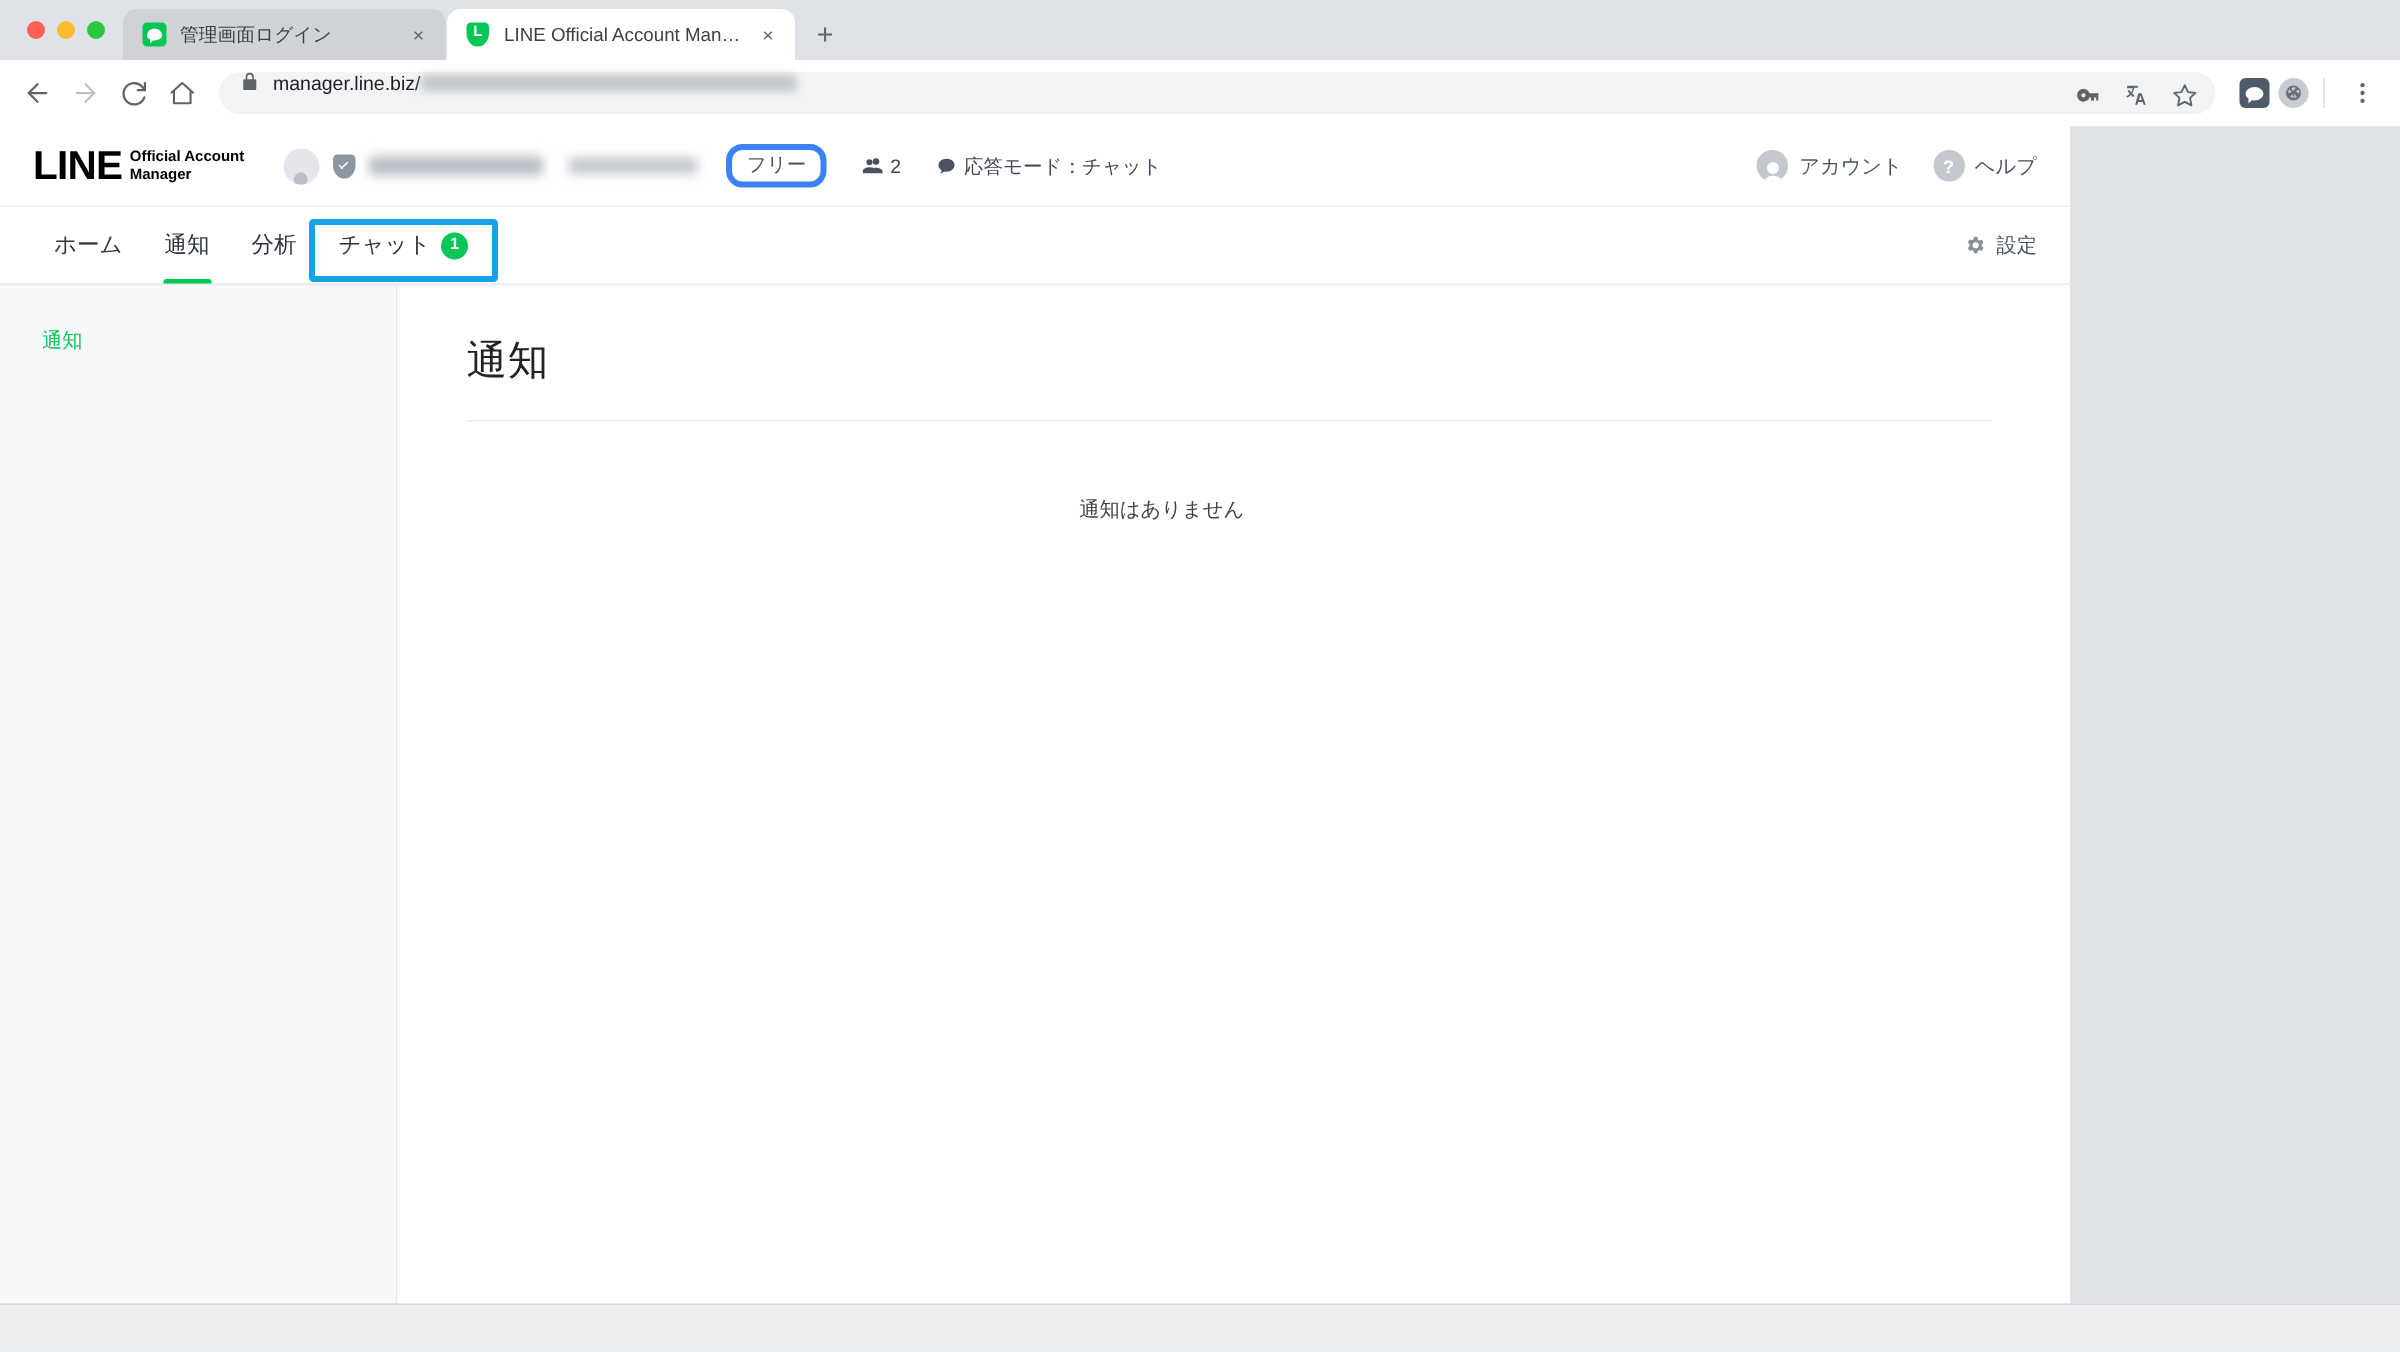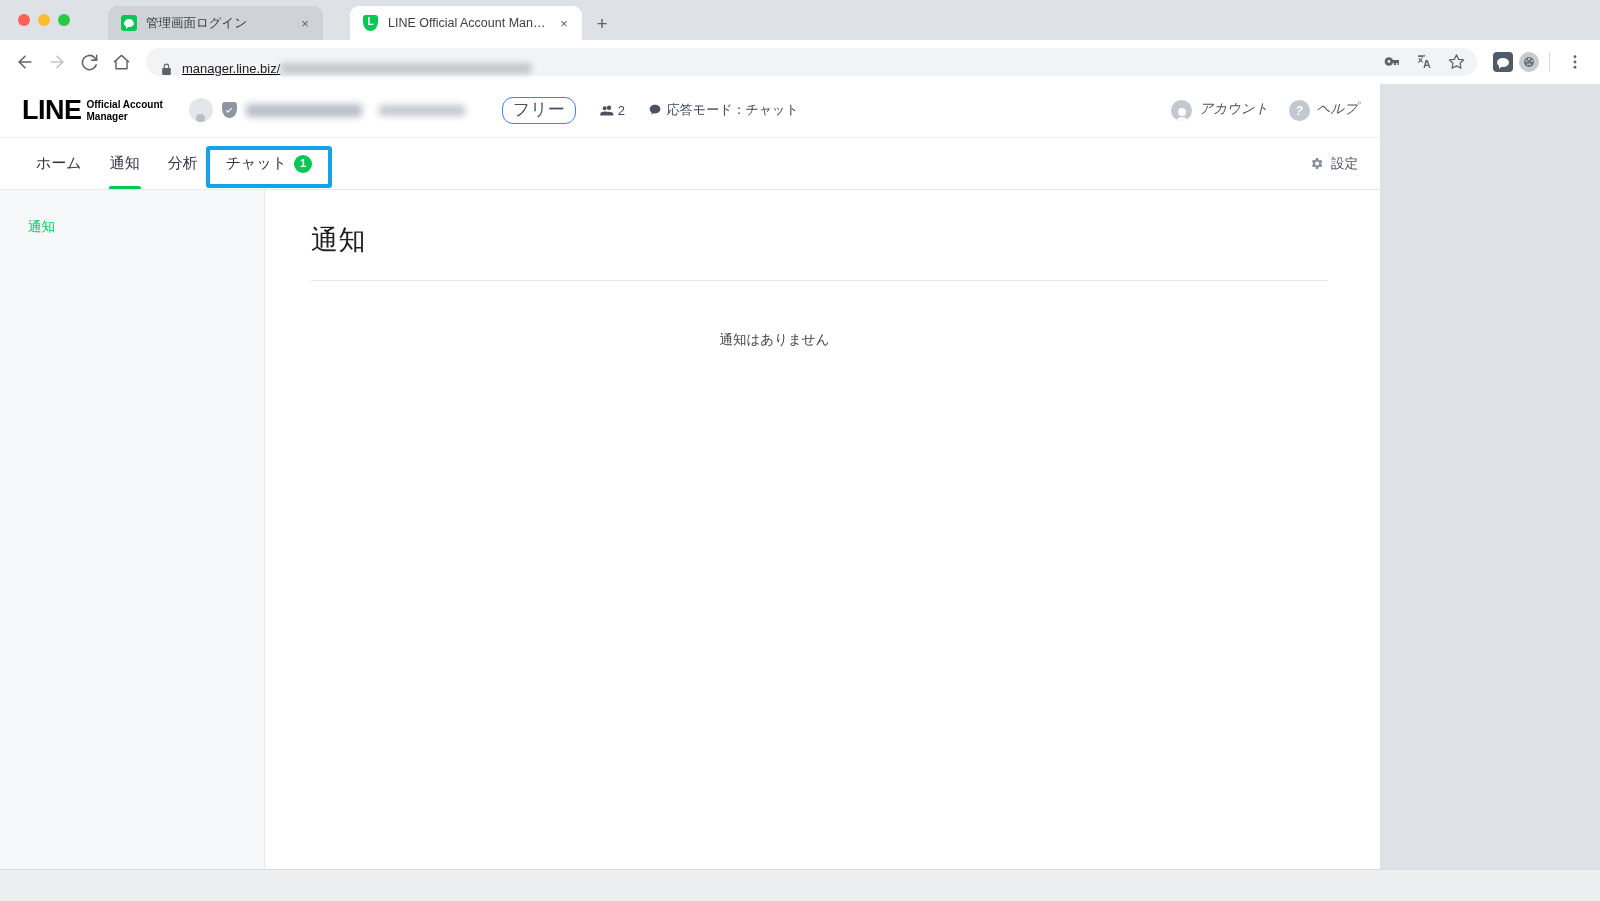--- a/index.html
+++ b/index.html
@@ -46,21 +46,20 @@
     height: 34px;
     display: flex;
     align-items: center;
     gap: 9px;
     padding: 0 10px 0 13px;
     border-radius: 9px 9px 0 0;
     font-size: 12.5px;
     color: #3c4043;
     position: relative;
     max-width: 240px;
-    margin-left: 26px;
   }
   .tab.inactive { background: #cfd3d8; margin-right: 1px; }
   .tab.active { background: #ffffff; }
 
   .tab-fav { width: 16px; height: 16px; flex: 0 0 16px; position: relative; }
 
   .fav-line-square {
     width: 16px; height: 16px;
     background: #06c755;
     border-radius: 3px;
@@ -136,26 +135,25 @@
   }
   .tb-btn svg { display: block; }
   .tb-btn.disabled { color: #bdc1c6; }
 
   .omnibox {
     flex: 1;
     height: 28px;
     background: #f1f3f4;
     border-radius: 14px;
     display: flex;
-    align-items: flex-end;
+    align-items: flex-start;
     margin: 0 8px;
     padding: 0 6px 0 14px;
     gap: 9px;
     min-width: 0;
-    text-decoration: underline;
   }
   .lock-icon { color: #5f6368; display: flex; align-items: center; flex: 0 0 auto; }
   .url-wrap {
     flex: 1;
     display: flex;
     align-items: center;
     font-size: 13px;
     color: #202124;
     min-width: 0;
     gap: 0;
@@ -273,25 +271,25 @@
     background: #b9bdc6; border-radius: 3px;
     filter: blur(3.5px);
   }
   .blur-id {
     height: 11px; width: 86px;
     background: #c3c7cf; border-radius: 3px;
     filter: blur(3.5px);
     margin-left: 8px;
   }
   .plan-pill {
-    margin-left: 28px;
-    border: 1px solid #3b82f6;
+    margin-left: 10px;
+    border: 4px solid #3b82f6;
     border-radius: 11px;
     padding: 2px 10px 3px;
-    font-size: 17px;
+    font-size: 13px;
     color: #4a5260;
     line-height: 1.2;
     flex: 0 0 auto;
   }
   .friend-count {
     margin-left: 14px;
     display: flex; align-items: center; gap: 4px;
     font-size: 13px; color: #3f4757;
     flex: 0 0 auto;
   }
@@ -300,22 +298,22 @@
     display: flex; align-items: center; gap: 5px;
     font-size: 13px; color: #3f4757;
     flex: 0 0 auto;
   }
   .icon-sm { display:flex; align-items:center; color:#4a5260; }
 
   .header-right {
     display: flex; align-items: center; gap: 20px; flex: 0 0 auto;
   }
   .hr-item {
-    display: flex; align-items: flex-start; gap: 7px;
-    font-size: 13.5px; color: #4a5260; font-style: italic;
+    display: flex; align-items: center; gap: 7px;
+    font-size: 13.5px; color: #4a5260;
   }
   .circle-icon {
     width: 21px; height: 21px; border-radius: 50%;
     background: #c3c8d0;
     display:flex; align-items:center; justify-content:center;
     color:#fff; font-size: 12px; font-weight: bold;
     overflow:hidden;
   }
   .circle-icon .head2 {
     width:8px; height:8px; border-radius:50%; background:#fff;

